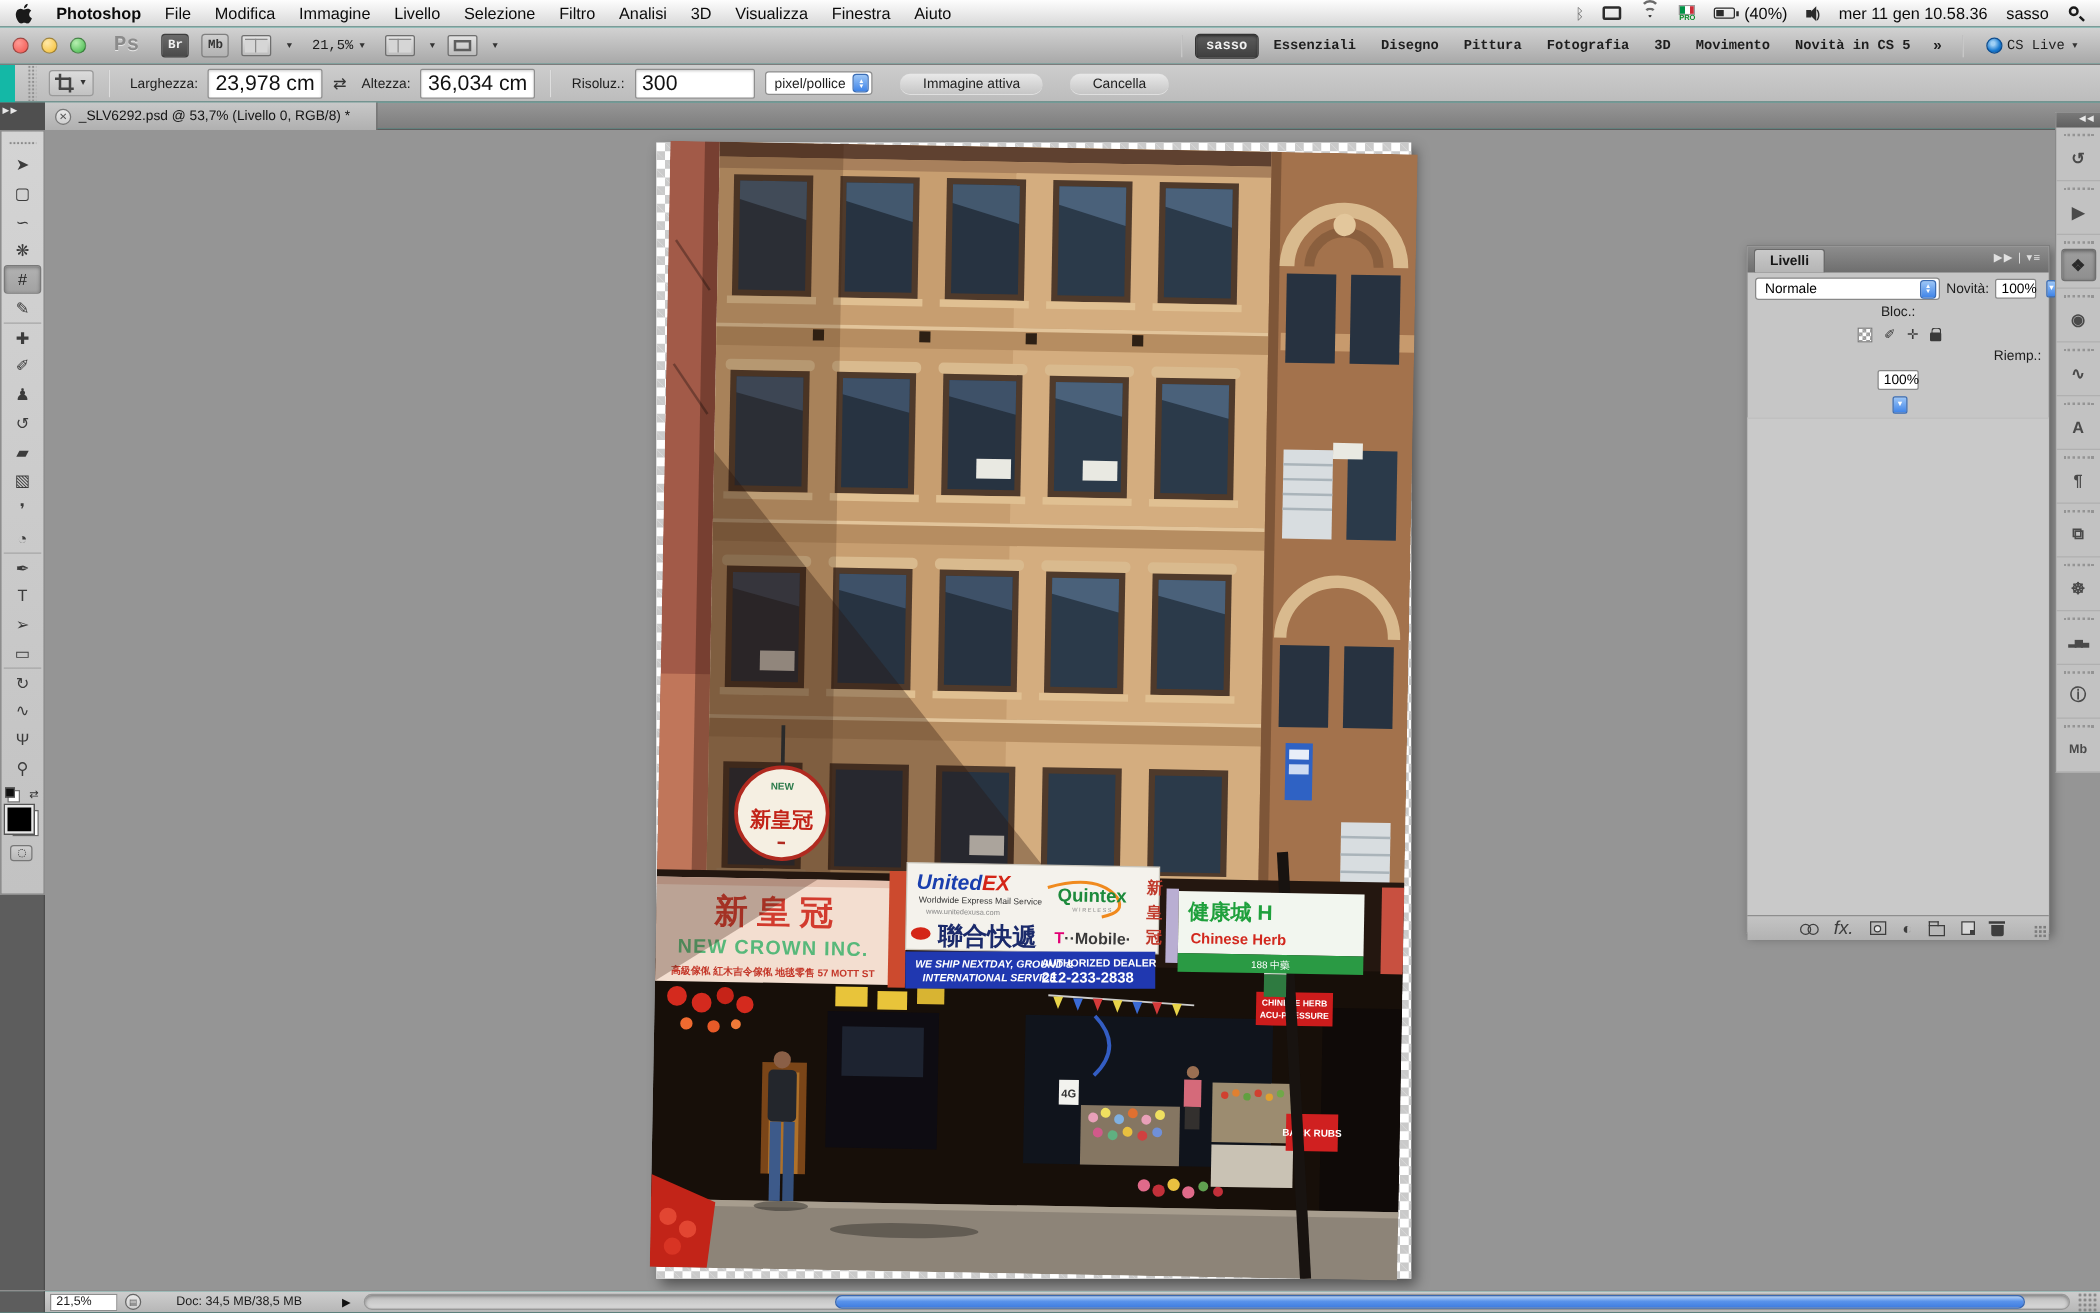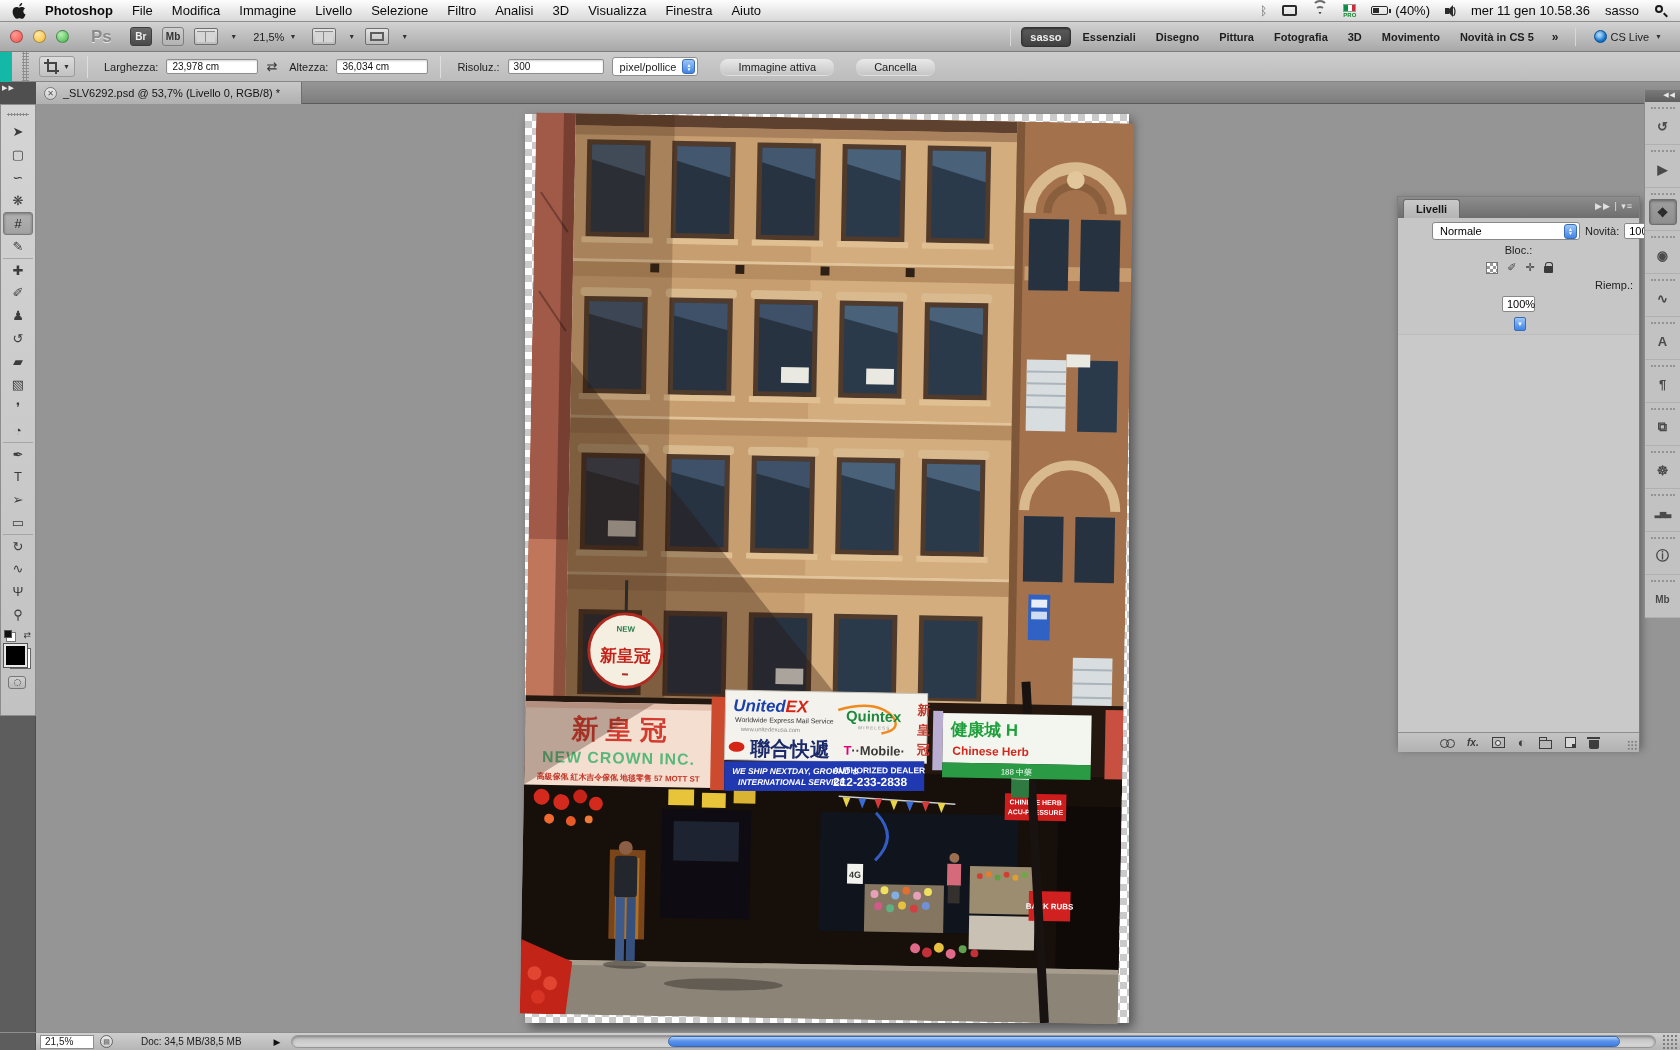--- a/index.html
+++ b/index.html
@@ -30,21 +30,21 @@
   .spk-box { width:4px; height:6px; background:#2b2b2b; }
   .spk-cone { width:0; height:0; border-top:6px solid transparent; border-bottom:6px solid transparent; border-right:6px solid #2b2b2b; margin-left:-2px; }
   .spk-wave { font-size:9px; color:#2b2b2b; font-weight:bold; }
   .spotlight { position:relative; width:14px; height:14px; }
   .spotlight .lens { position:absolute; left:1px; top:1px; width:8px; height:8px; border:2px solid #1a1a1a; border-radius:50%; }
   .spotlight .handle { position:absolute; left:9px; top:10px; width:5px; height:2px; background:#1a1a1a; transform:rotate(45deg); }
 
   
   .appbar { position:absolute; left:0; top:22px; width:1680px; height:30px;
     background:linear-gradient(#d2d2d2,#a8a8a8); border-bottom:1px solid #7c7c7c;
-    display:flex; align-items:center; padding:0 10px; gap:10px; }
+    display:flex; align-items:center; padding:0 10px; gap:10px;font-family:Liberation Mono, monospace; }
   .tl { width:13px; height:13px; border-radius:50%; border:1px solid rgba(0,0,0,.35); }
   .tl.red{ background:radial-gradient(circle at 35% 30%, #ff9a94, #f1544d); }
   .tl.yel{ background:radial-gradient(circle at 35% 30%, #ffe9a8, #f5bd2f); }
   .tl.grn{ background:radial-gradient(circle at 35% 30%, #b8f0b2, #3db445); }
   .ps-logo { font-size:17px; font-weight:bold; color:#8b8b8b; text-shadow:0 1px 0 #e8e8e8; margin:0 8px 0 12px; }
   .sq-btn { min-width:22px; height:19px; border-radius:3px; font-size:10px; font-weight:bold;
     display:flex; align-items:center; justify-content:center; padding:0 3px; }
   .sq-btn.dark { background:linear-gradient(#6a6a6a,#4a4a4a); color:#eee; border:1px solid #3d3d3d; }
   .sq-btn.light { background:linear-gradient(#cfcfcf,#b2b2b2); color:#333; border:1px solid #7f7f7f; }
   .bar-icon { width:24px; height:17px; border:1px solid #6f6f6f; border-radius:2px; background:linear-gradient(#e3e3e3,#bdbdbd); position:relative; }
@@ -66,21 +66,21 @@
   .optionsbar { position:absolute; left:12px; top:52px; width:1680px; height:30px;
     background:linear-gradient(#cdcdcd,#bcbcbc); border-bottom:1px solid #868686;
     display:flex; align-items:center; gap:8px; padding-left:10px; font-size:11px; color:#1d1d1d; }
   .opt-grip { width:7px; align-self:stretch; margin-right:2px;
     background-image:radial-gradient(#8f8f8f 1px, transparent 1.2px); background-size:3px 3px; }
   .tool-preset { display:flex; align-items:center; gap:2px; padding:2px 4px; border:1px solid #9a9a9a; border-radius:3px; background:linear-gradient(#dcdcdc,#c2c2c2); }
   .crop-glyph { position:relative; width:15px; height:15px; }
   .crop-glyph:before { content:""; position:absolute; left:3px; top:0; width:2px; height:12px; background:#444; box-shadow:8px 3px 0 #444; }
   .crop-glyph:after { content:""; position:absolute; left:0; top:3px; width:12px; height:2px; background:#444; box-shadow:3px 8px 0 #444; }
   .opt-label { margin-left:4px; }
-  .field { background:#fff; border:1px solid #8e8e8e; border-radius:2px; padding:1px 5px; font-size:10px; color:#111; box-shadow:inset 0 1px 2px rgba(0,0,0,.18); }
+  .field { background:#fff; border:1px solid #8e8e8e; border-radius:2px; padding:1px 5px; font-size:17px; color:#111; box-shadow:inset 0 1px 2px rgba(0,0,0,.18); }
   .swap-icon { font-size:13px; color:#333; }
   .vsep { width:1px; height:22px; background:#9b9b9b; border-right:1px solid #dedede; margin:0 4px; }
   .dropdown { display:flex; align-items:center; background:#fff; border:1px solid #8e8e8e; border-radius:3px; padding:1px 2px 1px 7px; gap:6px; }
   .aqua-stepper { width:13px; height:15px; border-radius:3px; background:linear-gradient(#9cc6f7,#3f84e8); border:1px solid #3a6cb4;
     display:flex; flex-direction:column; align-items:center; justify-content:center; color:#fff; font-size:5px; line-height:4px; }
   .cap-btn { border:1px solid #828282; border-radius:10px; background:linear-gradient(#e9e9e9,#c6c6c6); padding:2px 18px; font-size:11px; color:#1d1d1d; box-shadow:0 1px 0 rgba(255,255,255,.5); margin-left:14px; }
 
   
   .tabbar { position:absolute; left:0; top:82px; width:1680px; height:22px;
     background:linear-gradient(#969696,#7d7d7d); border-bottom:1px solid #5c5c5c; }
@@ -124,21 +124,21 @@
   .photo svg { display:block; width:100%; height:100%; }
 
   
   .layers { position:absolute; left:1397px; top:92px; width:243px; height:551px;
     background:#c6c6c6; border:1px solid #7e7e7e; box-shadow:2px 3px 8px rgba(0,0,0,.35); font-size:11px; }
   .lp-tabbar { height:21px; background:linear-gradient(#8d8d8d,#6e6e6e); display:flex; align-items:flex-end; position:relative; }
   .lp-tab { margin-left:5px; height:19px; padding:0 12px; background:linear-gradient(#c9c9c9,#b4b4b4);
     border:1px solid #6a6a6a; border-bottom:none; border-radius:3px 3px 0 0; font-weight:bold; color:#161616; display:flex; align-items:center; }
   .lp-tabicons { position:absolute; right:6px; top:4px; color:#e0e0e0; font-size:9px; letter-spacing:1px; }
   .lp-row { display:flex; align-items:center; padding:4px 6px 3px; gap:5px; }
-  .lp-dd { flex:0 0 148px; display:flex; align-items:center; justify-content:space-between; background:#fff; border:1px solid #888; border-radius:3px; padding:1px 2px 1px 7px; height:18px;margin-left:28px; }
+  .lp-dd { flex:0 0 148px; display:flex; align-items:center; justify-content:space-between; background:#fff; border:1px solid #888; border-radius:3px; padding:1px 2px 1px 7px; height:18px; }
   .lp-label { margin-left:auto; color:#1d1d1d; }
   .lp-valbox { display:flex; align-items:center; background:#fff; border:1px solid #888; border-radius:2px; height:16px; padding-left:4px; }
   .lp-valbtn { width:12px; height:14px; margin-left:3px; border-radius:2px; background:linear-gradient(#9cc6f7,#3f84e8); border:1px solid #3a6cb4; color:#fff; font-size:6px; display:flex; align-items:center; justify-content:center; }
   .lock-icons { display:flex; gap:9px; align-items:center; margin-left:2px; font-size:11px; color:#3a3a3a; }
   .mini-lock { position:relative; width:9px; height:7px; background:#3a3a3a; border-radius:1px; margin-top:4px; }
   .mini-lock:before { content:""; position:absolute; left:1.5px; top:-4px; width:6px; height:5px; border:1.5px solid #3a3a3a; border-bottom:none; border-radius:3px 3px 0 0; }
   .checker12 { width:12px; height:12px; border:1px solid #777;
     background-image:linear-gradient(45deg,#999 25%,transparent 25%,transparent 75%,#999 75%),linear-gradient(45deg,#999 25%,transparent 25%,transparent 75%,#999 75%);
     background-size:6px 6px; background-position:0 0,3px 3px; background-color:#fff; }
   .layer-row { height:30px; background:linear-gradient(#f8d78a,#f2c873); border-top:1px solid #c5c5c5; border-bottom:1px solid #b89a5e; display:flex; align-items:center; }
@@ -146,21 +146,21 @@
   .layer-thumb { width:24px; height:27px; margin-left:6px; border:2px solid #fff; outline:1px solid #333;
     background:linear-gradient(#c2foa8,#fff); background:linear-gradient(#bb9065 0%,#c79e70 55%,#7a5a42 62%,#22170f 70%,#17100b 100%); }
   .layer-name { margin-left:9px; font-weight:bold; color:#161616; }
   .lp-body { height:398px; background:#c9c9c9; border-top:1px solid #bdbdbd; }
   .lp-footer { height:20px; background:linear-gradient(#c4c4c4,#b2b2b2); border-top:1px solid #8e8e8e;
     display:flex; align-items:center; gap:13px; padding:0 10px 0 42px; position:relative; }
   .fi { color:#3d3d3d; font-size:10px; display:flex; align-items:center; }
   .icon-link { position:relative; width:14px; height:8px; }
   .icon-link:before, .icon-link:after { content:""; position:absolute; top:0; width:7px; height:7px; border:1.5px solid #3d3d3d; border-radius:50%; }
   .icon-link:after { left:6px; }
-  .icon-fx { font-style:italic; font-weight:bold; font-size:10px; }
+  .icon-fx { font-style:italic; font-weight:normal; font-size:15px; }
   .icon-mask { width:13px; height:11px; border:1.5px solid #3d3d3d; display:flex; align-items:center; justify-content:center; }
   .icon-mask i { width:6px; height:6px; border-radius:50%; background:#e8e8e8; border:1px solid #3d3d3d; }
   .icon-folder { position:relative; width:13px; height:9px; background:#b8b8b8; border:1.5px solid #3d3d3d; margin-top:3px; }
   .icon-folder:before { content:""; position:absolute; left:-1px; top:-4px; width:6px; height:3px; border:1.5px solid #3d3d3d; border-bottom:none; }
   .icon-newlayer { width:11px; height:11px; border:1.5px solid #3d3d3d; background:#d8d8d8; position:relative; }
   .icon-newlayer:before { content:""; position:absolute; right:-1px; bottom:-1px; width:4px; height:4px; background:#3d3d3d; }
   .icon-trash { position:relative; width:10px; height:9px; background:#3d3d3d; border-radius:0 0 2px 2px; margin-top:4px; }
   .icon-trash:before { content:""; position:absolute; left:-1.5px; top:-3px; width:13px; height:2px; background:#3d3d3d; }
   .lp-grip { position:absolute; right:2px; bottom:2px; width:10px; height:10px;
     background-image:radial-gradient(#7d7d7d 1px, transparent 1.2px); background-size:3.5px 3.5px; }

